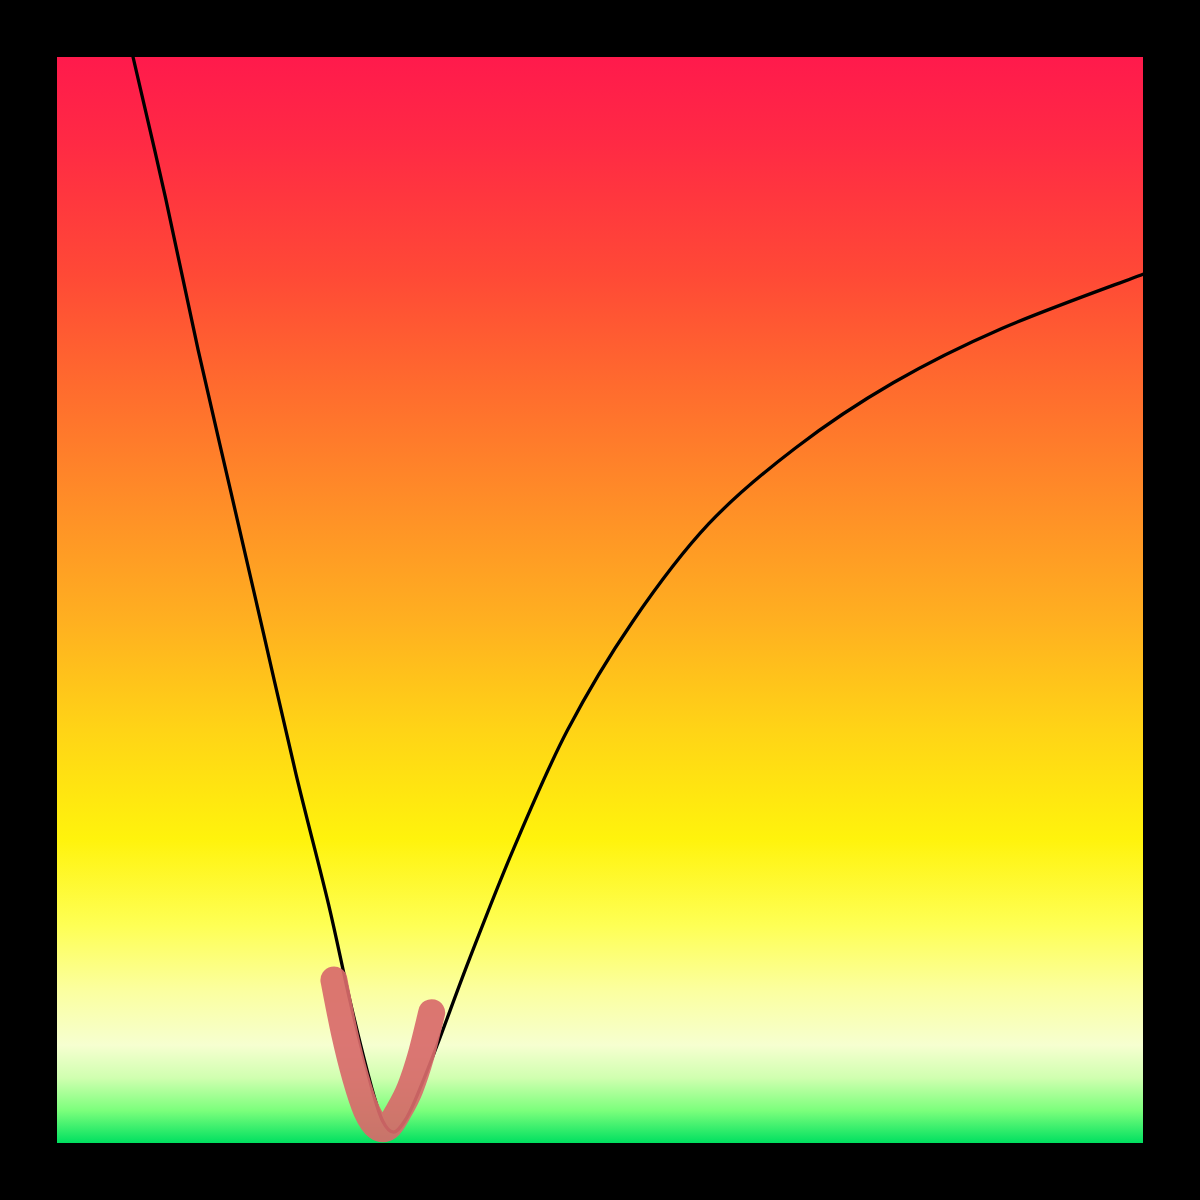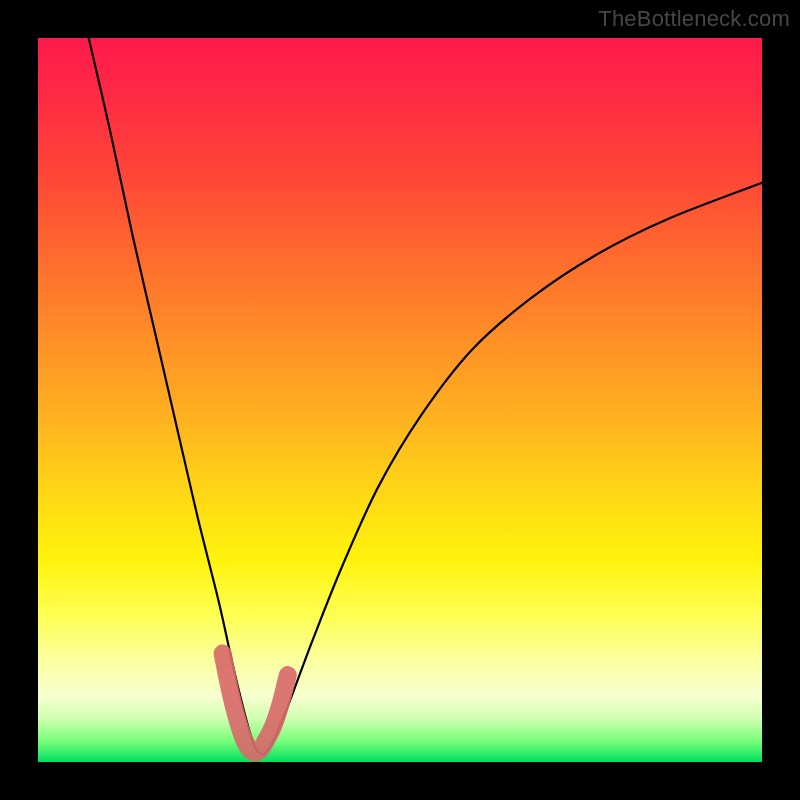--- a/index.html
+++ b/index.html
@@ -79,15 +79,14 @@
     <svg class="svg-layer" viewBox="0 0 724 724" preserveAspectRatio="none">
       <g>
         <path id="curve-path" d="M 50.68000000000001,0 C 54.300000000000004,15.686666666666667 65.16000000000001,61.54 72.4,94.12 C 79.64,126.70000000000002 86.88000000000001,162.9 94.12,195.48000000000002 C 101.36,228.06000000000003 108.60000000000001,258.2266666666667 115.84,289.6 C 123.08,320.97333333333336 130.32,352.3466666666667 137.56,383.72 C 144.8,415.09333333333336 152.04,447.6733333333333 159.28,477.84 C 166.52,508.00666666666666 174.96666666666667,539.38 181,564.72 C 187.03333333333333,590.0600000000001 190.65333333333336,609.3666666666667 195.48000000000002,629.88 C 200.30666666666667,650.3933333333333 206.33999999999997,674.5266666666666 209.95999999999998,687.8 C 213.57999999999998,701.0733333333333 214.78666666666666,704.6933333333333 217.2,709.52 C 219.61333333333332,714.3466666666667 222.02666666666667,716.76 224.44,716.76 C 226.85333333333332,716.76 229.26666666666668,713.14 231.68,709.52 C 234.09333333333333,705.9 235.3,703.4866666666667 238.92000000000002,695.04 C 242.54000000000002,686.5933333333332 247.36666666666665,674.5266666666666 253.39999999999998,658.84 C 259.4333333333333,643.1533333333334 266.67333333333335,622.64 275.12,600.92 C 283.56666666666666,579.1999999999999 293.21999999999997,553.86 304.08,528.52 C 314.94,503.18 327.00666666666666,474.21999999999997 340.28,448.88 C 353.5533333333333,423.54 368.03333333333336,399.4066666666667 383.72,376.48 C 399.4066666666667,353.55333333333334 416.29999999999995,330.6266666666667 434.4,311.32000000000005 C 452.5,292.0133333333334 471.80666666666673,276.32666666666665 492.32000000000005,260.64 C 512.8333333333334,244.95333333333332 534.5533333333334,230.4733333333334 557.48,217.20000000000005 C 580.4066666666666,203.9266666666667 602.1266666666667,193.0666666666667 629.88,181 C 657.6333333333333,168.9333333333333 708.3133333333333,150.8333333333333 724,144.79999999999995" fill="none" stroke="#000000" stroke-width="2.2" stroke-linecap="round" stroke-linejoin="round"></path>
       </g>
       <g>
         <path id="marker-path" d="M 184.62,615.4 C 185.82666666666668,621.4333333333333 189.4466666666667,640.74 191.86,651.6 C 194.27333333333334,662.46 196.6866666666667,672.1133333333332 199.10000000000002,680.56 C 201.51333333333335,689.0066666666667 203.92666666666665,696.8499999999999 206.33999999999997,702.28 C 208.7533333333333,707.71 211.16666666666666,711.3299999999999 213.57999999999998,713.14 C 215.9933333333333,714.95 218.40666666666667,714.95 220.82,713.14 C 223.23333333333332,711.3299999999999 225.64666666666668,706.5033333333333 228.06,702.28 C 230.47333333333333,698.0566666666666 232.88666666666668,693.8333333333333 235.3,687.8 C 237.71333333333334,681.7666666666667 240.1266666666667,674.5266666666666 242.54000000000002,666.08 C 244.95333333333335,657.6333333333334 248.57333333333332,641.9466666666667 249.77999999999997,637.12" fill="none" stroke="#d86a6a" stroke-width="18" stroke-linecap="round" stroke-linejoin="round" opacity="0.92"></path>
       </g>
     </svg>
   </div>
 
-  <div class="watermark">TheBottleneck.com</div>
 
 </div>
 
 </body></html>

